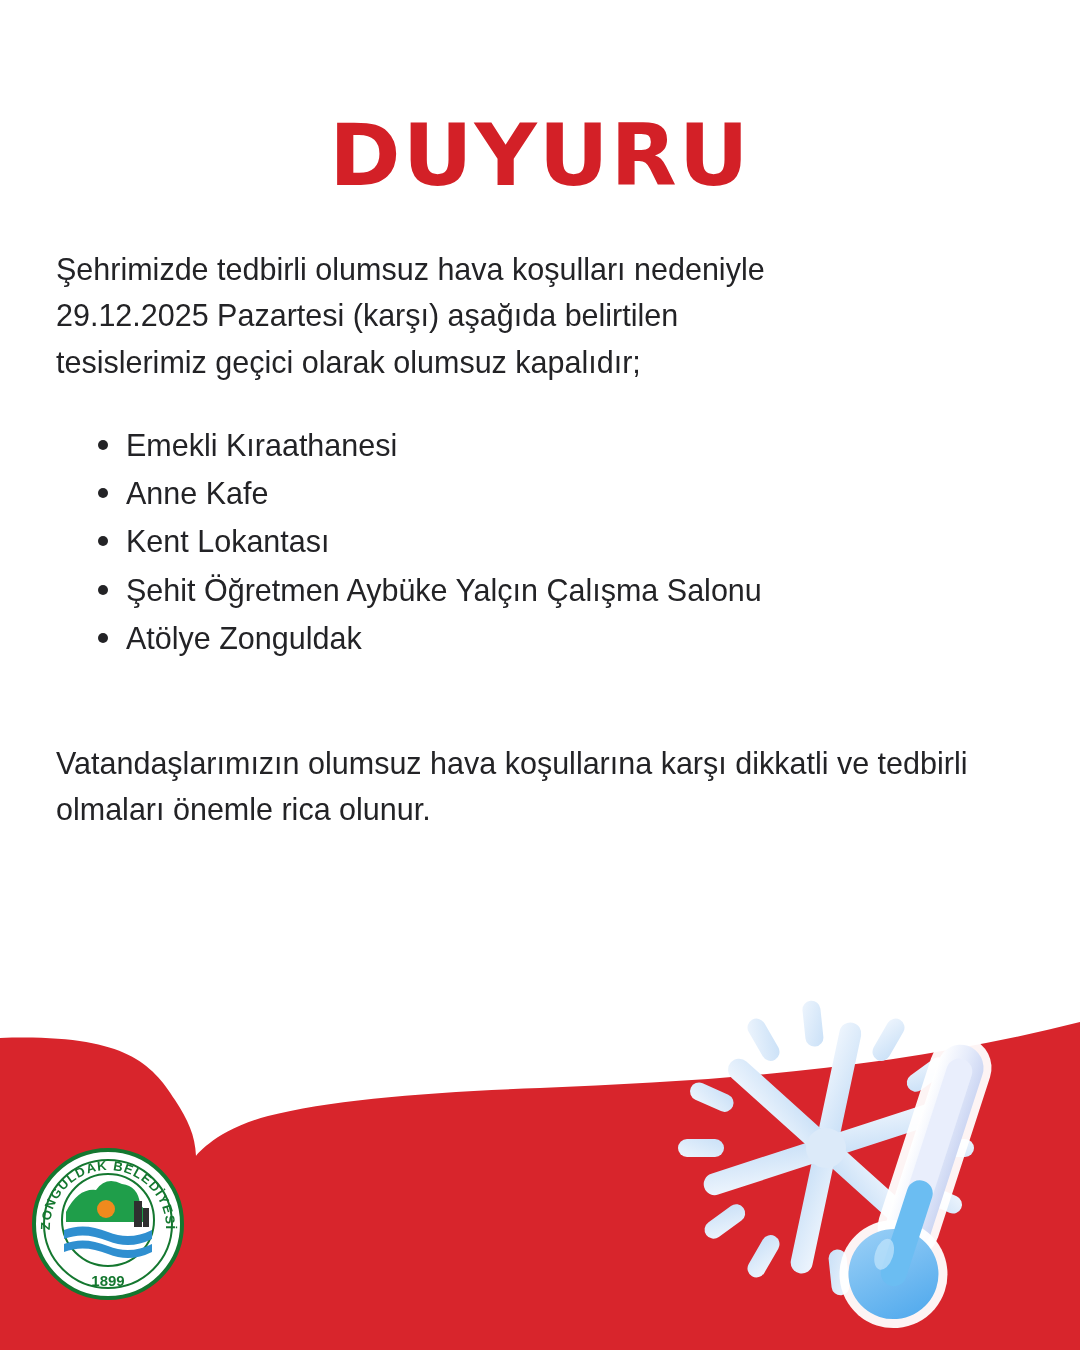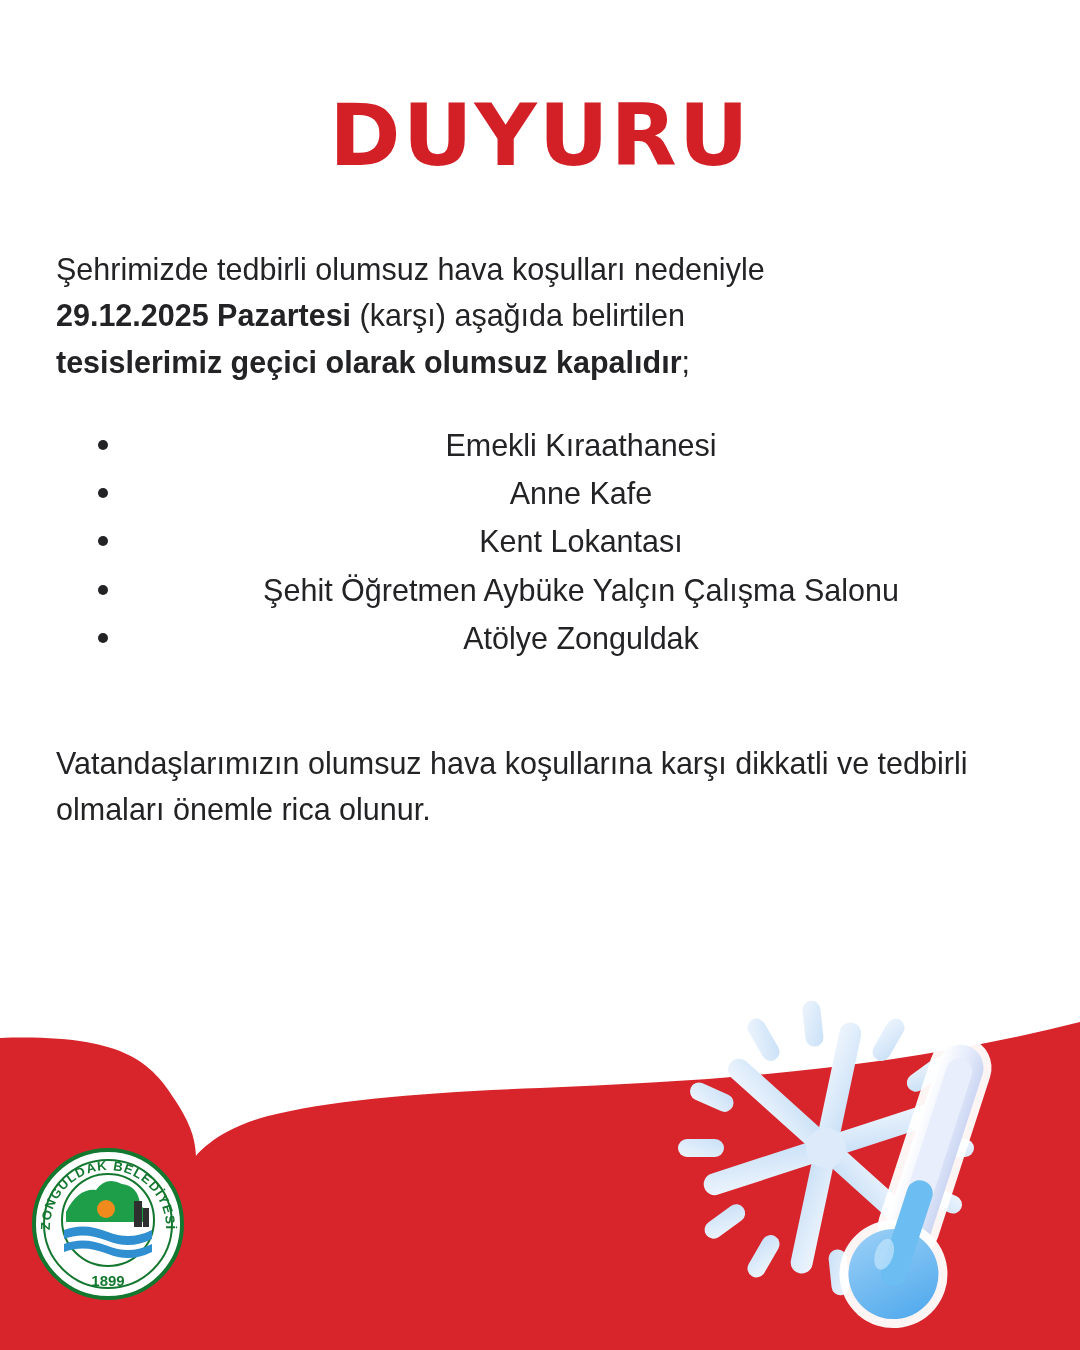--- a/index.html
+++ b/index.html
@@ -25,21 +25,21 @@
     overflow: hidden;
     z-index: 0;
   }
   .bottom-band svg {
     display: block;
   }
 
   
   .title-wrap {
     position: absolute;
-    top: 92px;
+    top: 112px;
     left: 0;
     width: 1080px;
     text-align: center;
     z-index: 3;
   }
   .title {
     font-family: "DejaVu Sans", sans-serif;
     font-size: 86px;
     font-weight: 700;
     letter-spacing: 2px;
@@ -57,28 +57,27 @@
     z-index: 3;
     color: #1d1d1f;
   }
   .para {
     font-size: 30.5px;
     line-height: 1.52;
     margin: 0;
     color: #232326;
   }
   .para b {
-    font-weight: 700;
+    font-weight: 400;
   }
 
   .closed-list {
     list-style: none;
     margin: 36px 0 0 0;
     padding: 0 0 0 32px;
-    text-align: center;
   }
   .closed-list li {
     position: relative;
     font-size: 30.5px;
     line-height: 1.58;
     color: #232326;
     padding-left: 38px;
   }
   .closed-list li::before {
     content: "";

